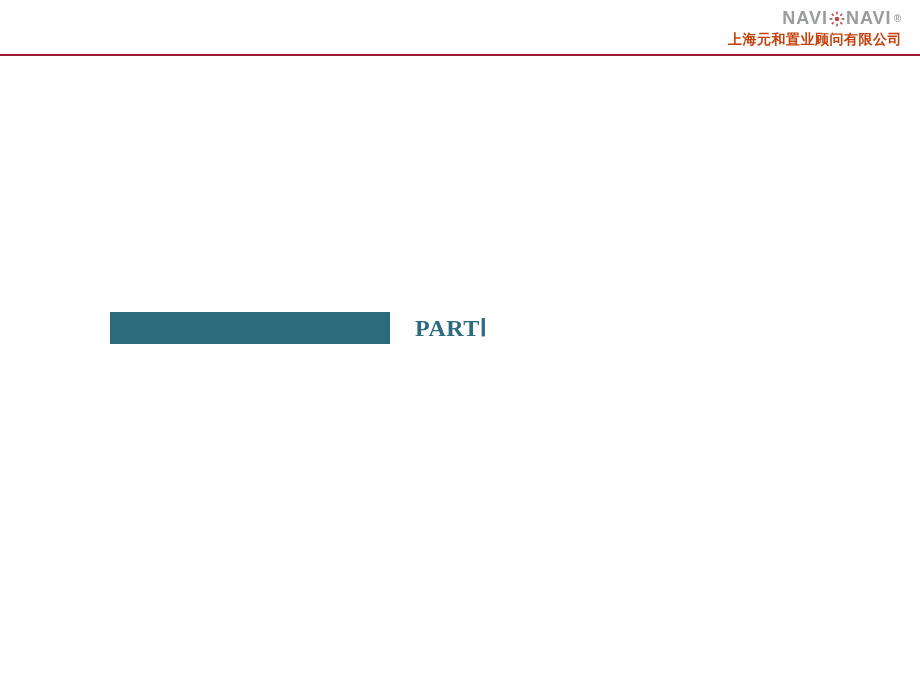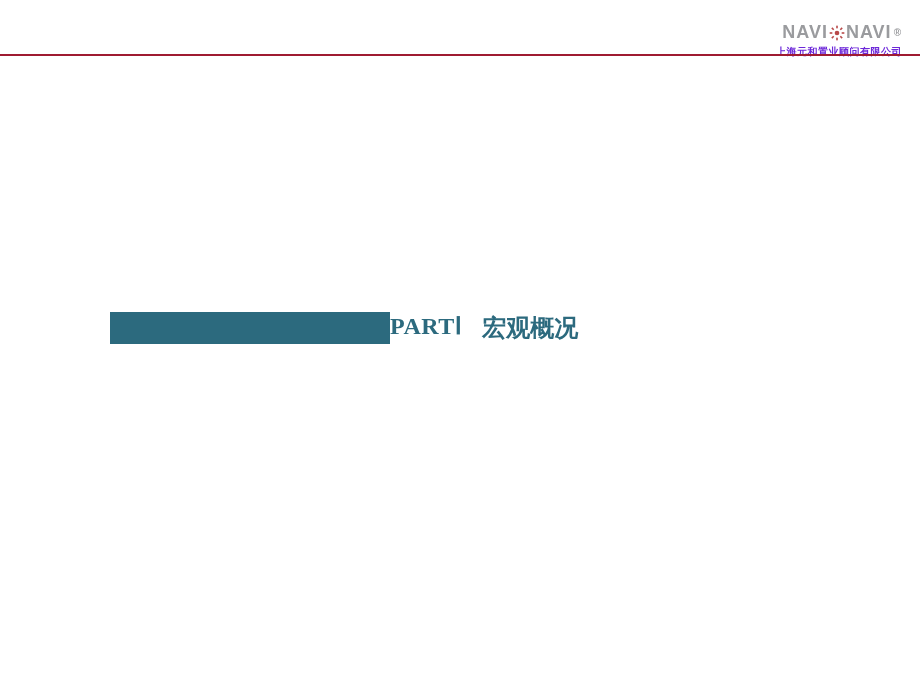--- a/index.html
+++ b/index.html
@@ -13,21 +13,21 @@
       background: #ffffff;
       font-family: "Microsoft YaHei", "SimSun", Arial, sans-serif;
       position: relative;
       overflow: hidden;
     }
     .header {
       position: absolute;
       top: 0;
       right: 18px;
       text-align: right;
-      padding-top: 22px;
+      padding-top: 8px;
     }
     .logo {
       font-family: Arial, sans-serif;
       font-size: 18px;
       font-weight: bold;
       letter-spacing: 1px;
       color: #9a9b9e;
       display: inline-flex;
       align-items: center;
     }
@@ -37,23 +37,23 @@
       justify-content: center;
       margin: 0 1px;
     }
     .logo .reg {
       font-size: 10px;
       vertical-align: super;
       margin-left: 2px;
     }
     .company-name {
       font-family: "SimSun", serif;
-      font-size: 10px;
+      font-size: 14px;
       font-weight: bold;
-      color: #6d28d9;
+      color: #c2410c;
       margin-top: 2px;
       letter-spacing: 0.5px;
     }
     .divider {
       position: absolute;
       top: 54px;
       left: 0;
       width: 100%;
       height: 2px;
       background: #9f1b31;
@@ -64,24 +64,24 @@
       left: 110px;
       display: flex;
       align-items: center;
     }
     .title-bar {
       width: 280px;
       height: 32px;
       background: #2c6a7e;
     }
     .title-text {
-      margin-left: 0;
+      margin-left: 25px;
       display: flex;
-      align-items: flex-start;
-      gap: 20px;
+      align-items: flex-end;
+      gap: 34px;
     }
     .part-label {
       font-family: "Times New Roman", serif;
       font-size: 24px;
       font-weight: bold;
       color: #2c6a7e;
       letter-spacing: 0.5px;
     }
     .part-title {
       font-family: "SimSun", "Microsoft YaHei", serif;
@@ -116,15 +116,14 @@
   </div>
   <div class="company-name">上海元和置业顾问有限公司</div>
 </div>
 
 <div class="divider"></div>
 
 <div class="title-block">
   <div class="title-bar"></div>
   <div class="title-text">
     <span class="part-label">PARTⅠ</span>
-    <span class="part-title">宏观概况</span>
   </div>
 </div>
 
 </body></html>

